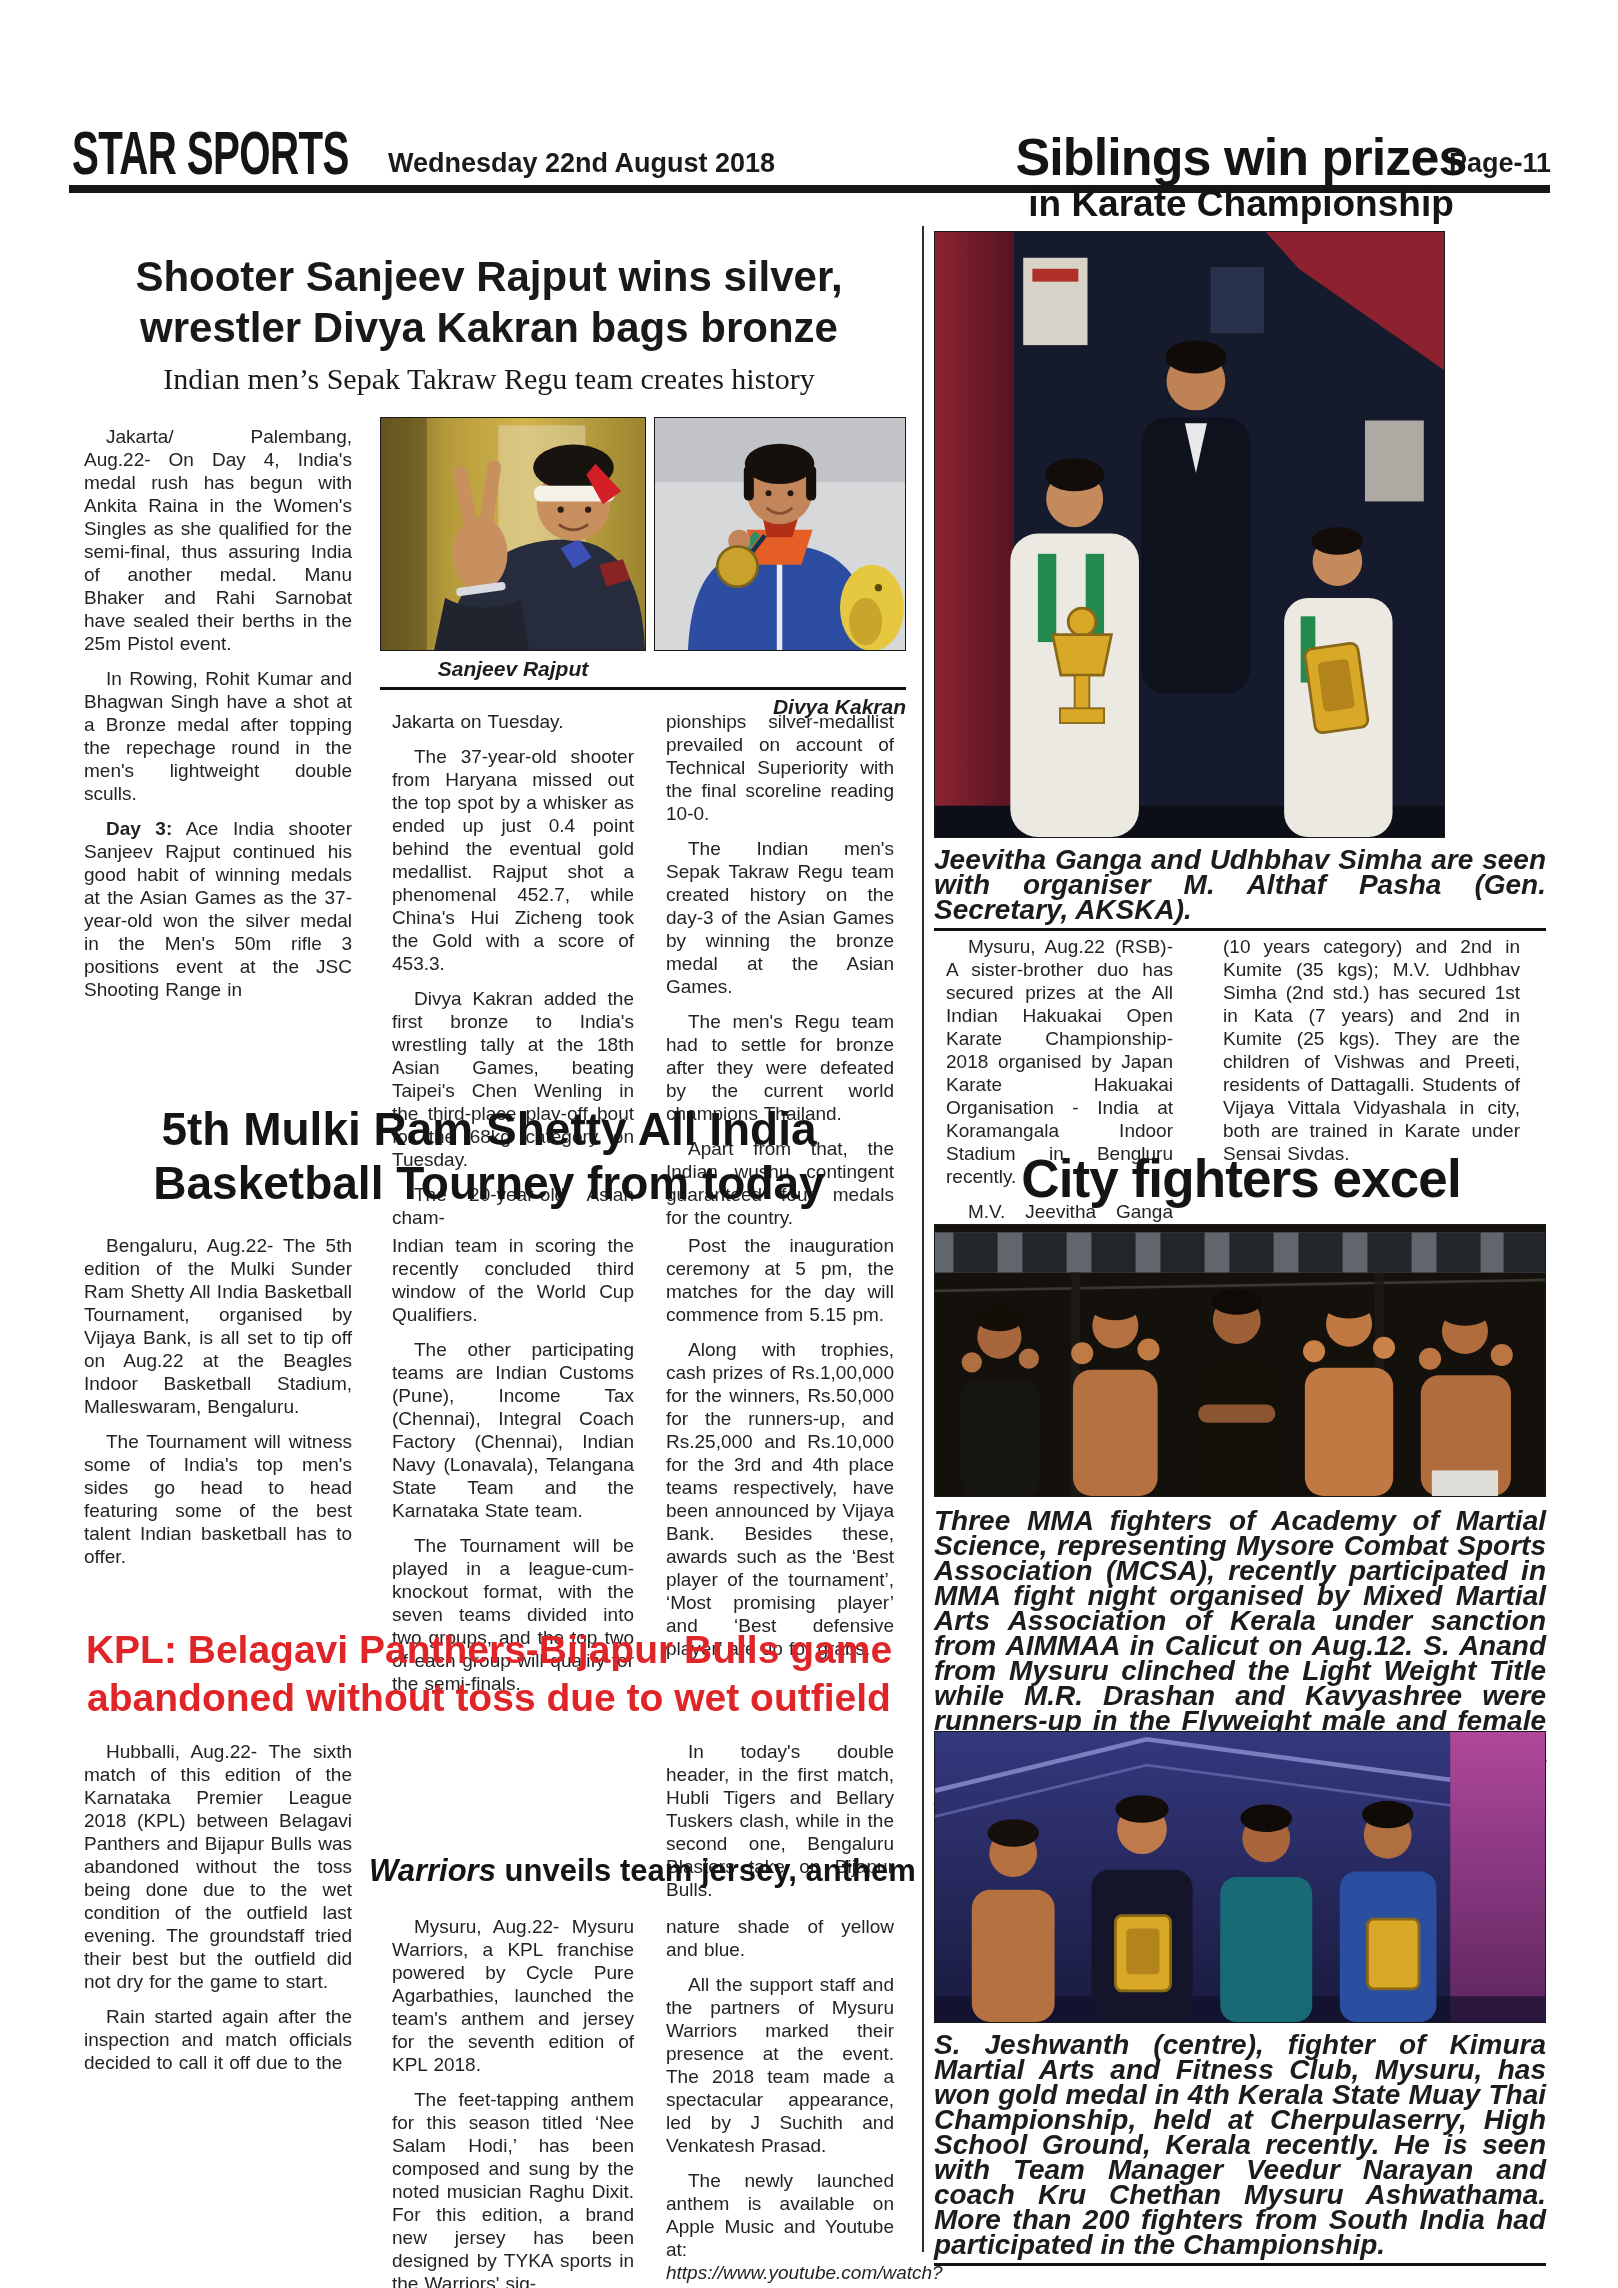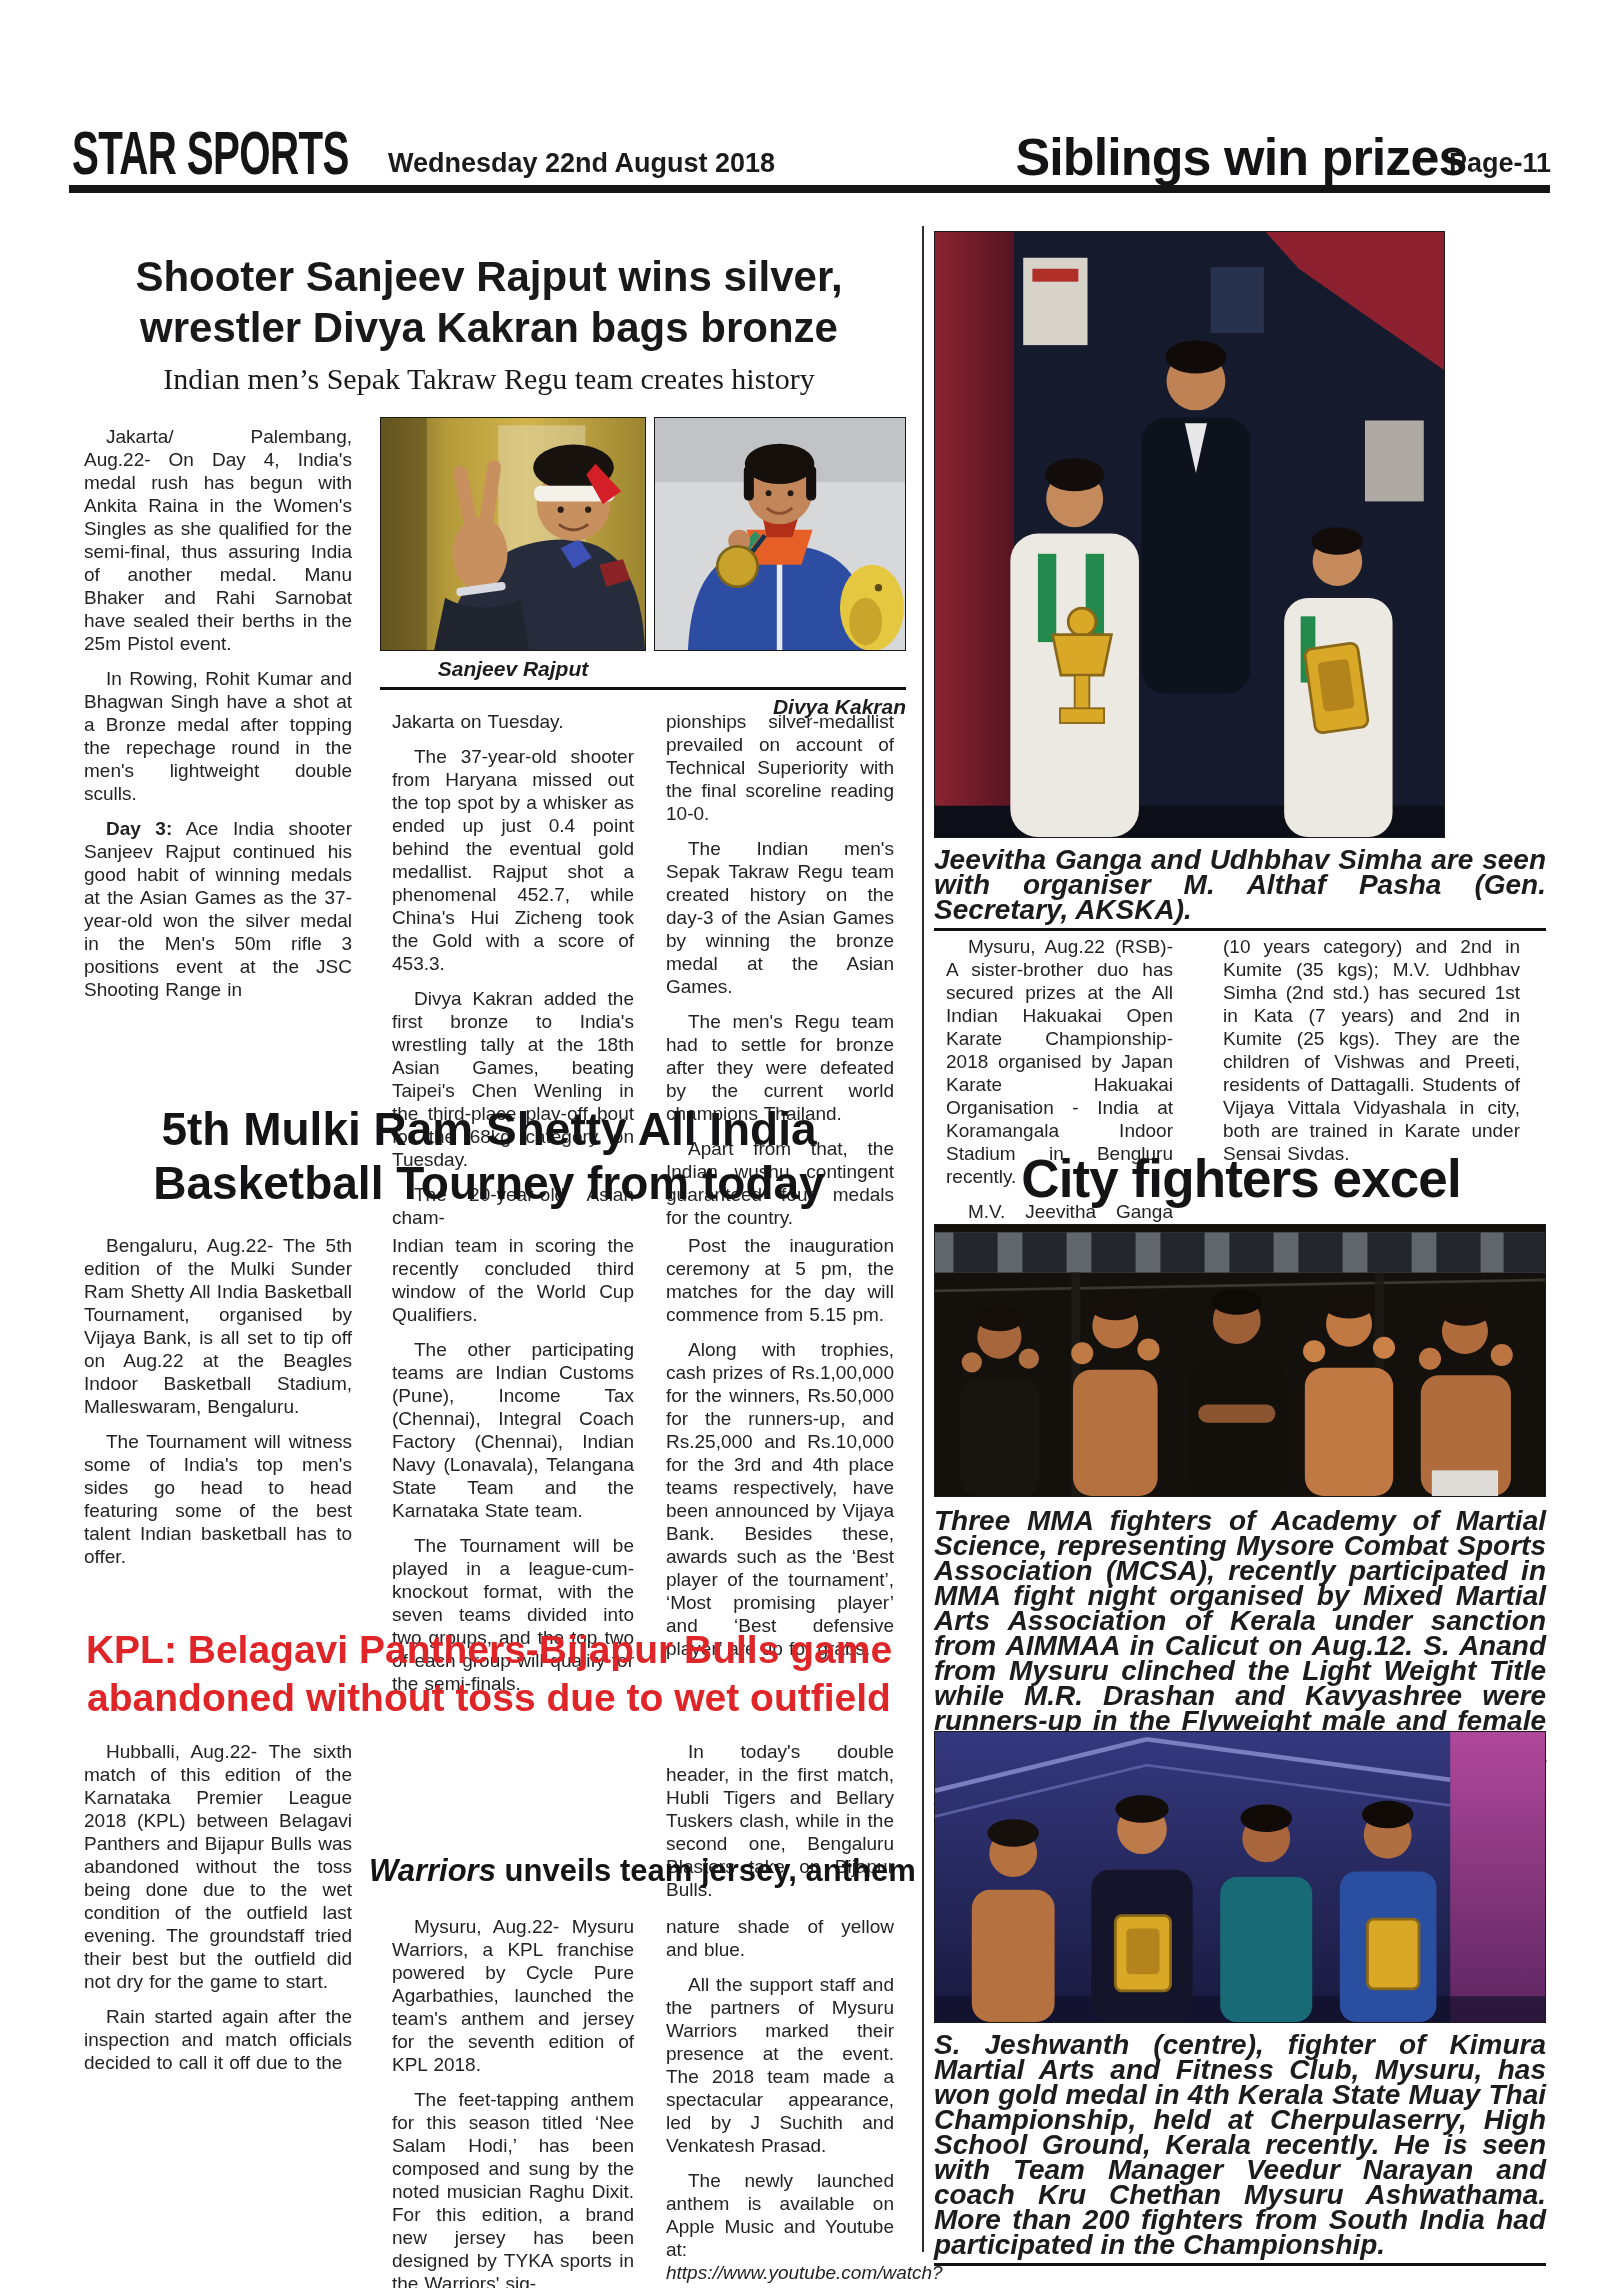--- a/index.html
+++ b/index.html
@@ -162,20 +162,21 @@
     <p>Mysuru, Aug.22- Mysuru Warriors, a KPL franchise powered by Cycle Pure Agarbathies, launched the team's anthem and jersey for the seventh edition of KPL 2018.</p>
     <p>The feet-tapping anthem for this season titled ‘Nee Salam Hodi,’ has been composed and sung by the noted musician Raghu Dixit. For this edition, a brand new jersey has been designed by TYKA sports in the Warriors' sig-</p>
   </div>
   <div class="abs bodycol" style="left:654px;top:1903px;width:252px;">
     <p class="noind">nature shade of yellow and blue.</p>
     <p>All the support staff and the partners of Mysuru Warriors marked their presence at the event. The 2018 team made a spectacular appearance, led by J Suchith and Venkatesh Prasad.</p>
     <p><span>The newly launched anthem is available on Apple Music and Youtube at: </span><span class="url-it">https://www.youtube.com/watch?v=M61qACfsFn8&amp;-feature=youtu.be</span></p>
   </div>
 
   <div class="abs h-sec" style="left:932px;top:127px;width:618px;font-size:52px;letter-spacing:-0.9px;">Siblings win prizes</div>
+  <div class="abs h-sec" style="left:932px;top:183px;width:618px;font-size:37px;">in Karate Championship</div>
 
   <div class="abs photo" style="left:934px;top:231px;width:511px;height:607px;">
     <svg viewBox="0 0 554 658" preserveAspectRatio="none">
       <defs>
           <linearGradient id="g3" x1="0" y1="0" x2="1" y2="0">
         <stop offset="0" stop-color="#8c2432"></stop>
             <stop offset="1" stop-color="#551420"></stop>
       </linearGradient>
         </defs>
       <rect width="554" height="658" fill="#151a2c"></rect>

